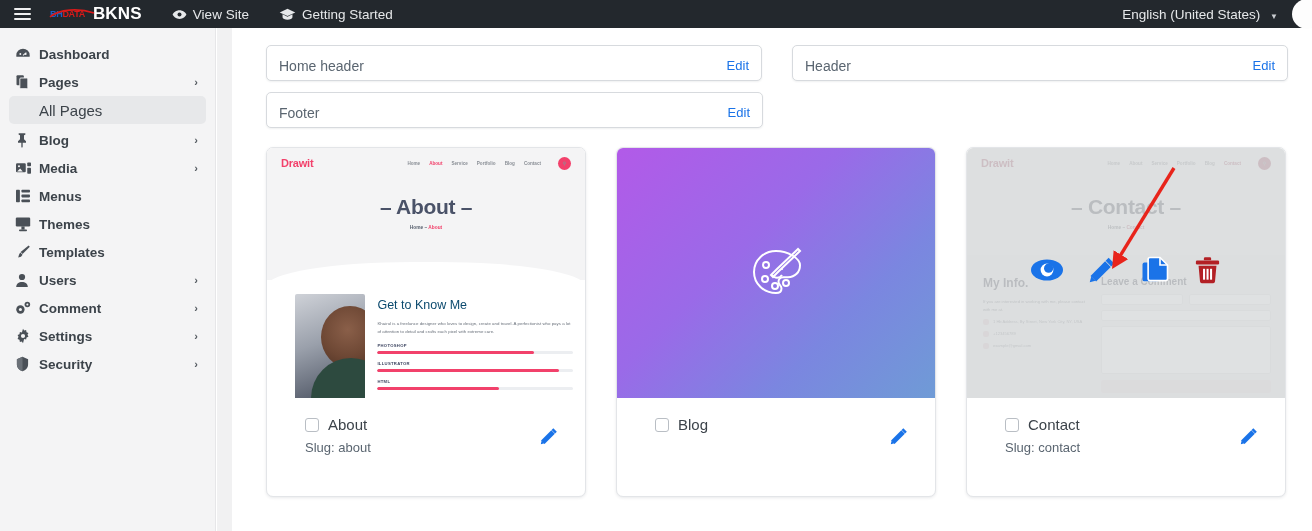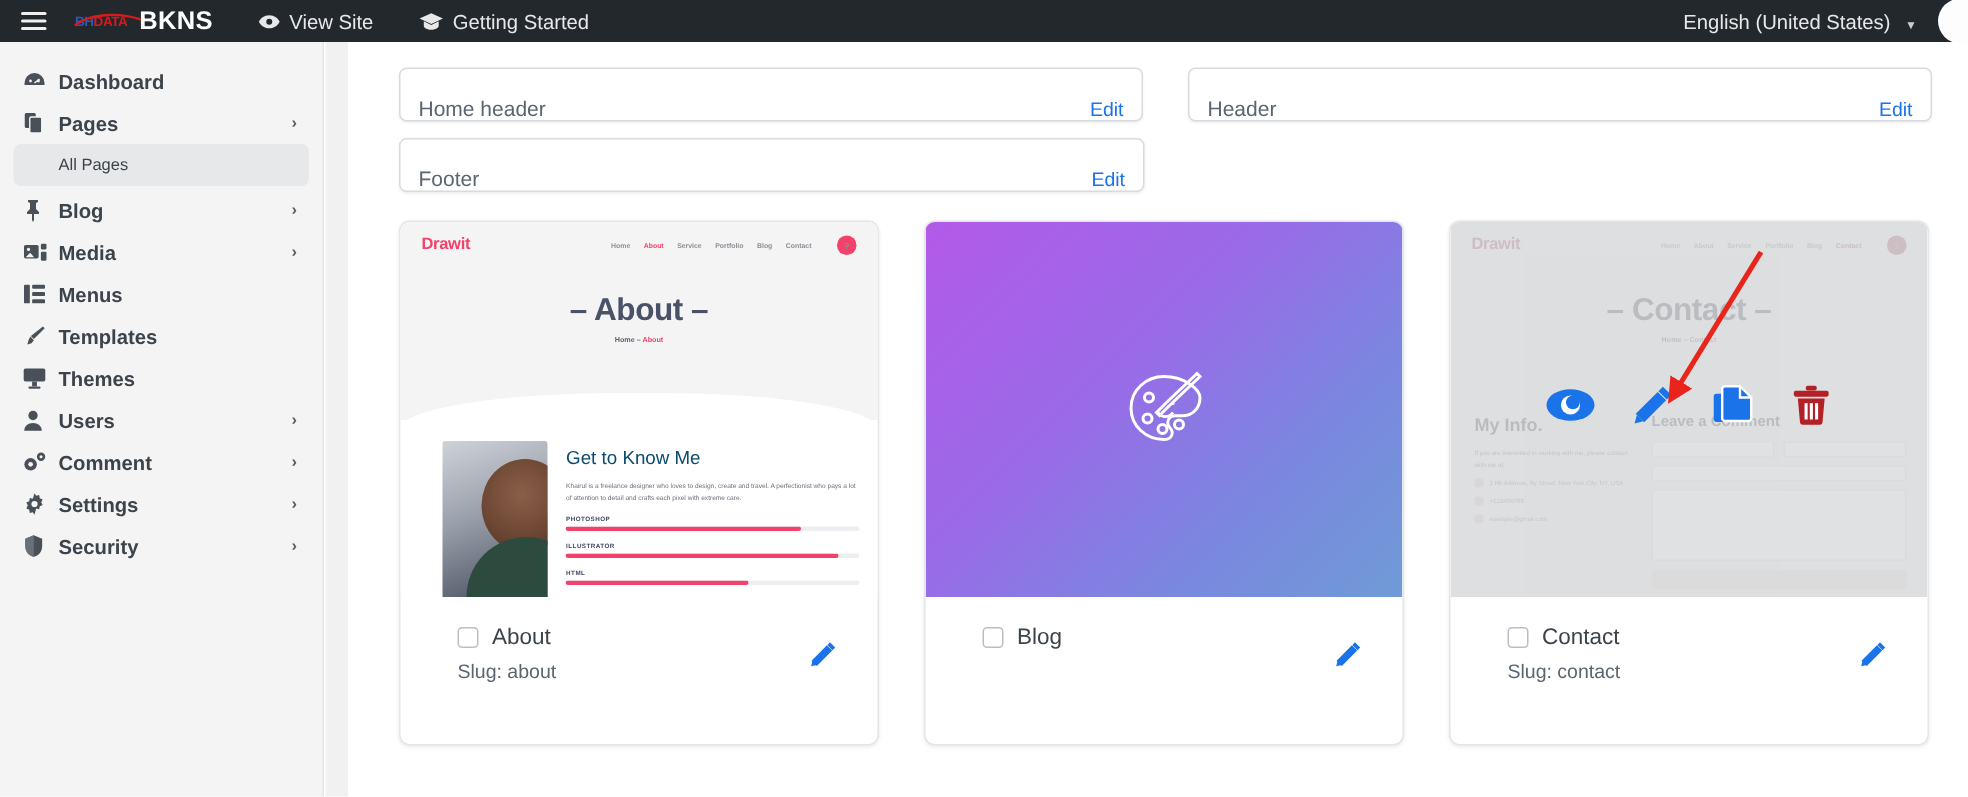--- a/index.html
+++ b/index.html
@@ -81,21 +81,21 @@
     display: flex; align-items: center; justify-content: flex-start;
     color: #4a5057;
   }
   .nav-label { flex: 1 1 auto; }
   .nav-chev { font-size: 11px; color: #555b61; font-weight: 700; padding-right: 2px; }
   .nav-sub {
     display: flex; align-items: center;
     height: 28px; margin: 0 9px;
     padding-left: 30px;
     border-radius: 5px;
-    font-size: 11px;
+    font-size: 15px;
     color: #3c434a;
     cursor: pointer;
     font-weight: 400;
   }
   .nav-sub.active { background: #e7e8ea; }
   .nav-gap { height: 2px; }
 
   
   #gutter {
     position: absolute; top: 28px; left: 217px;
@@ -110,22 +110,22 @@
     background: #ffffff;
     overflow: hidden;
   }
 
   .hdr-row { display: flex; gap: 30px; padding: 17px 24px 0 34px; }
   .hdr-field {
     height: 36px;
     border: 1px solid #d7dade;
     border-radius: 5px;
     background: #fff;
-    display: flex; align-items: flex-end;
-    padding: 0 12px;
+    display: flex; align-items: flex-start;
+    padding: 12px 12px;
     box-shadow: 0 1px 2px rgba(30,40,60,.07);
   }
   .hdr-field .hf-name { font-size: 14px; color: #5a6570; flex: 1 1 auto; }
   .hdr-field .hf-edit { font-size: 13px; color: #1a73e8; cursor: pointer; }
   .hdr-left { width: 497px; }
   .hdr-right { width: 497px; }
   .hdr-row2 { padding-top: 11px; }
 
   
   .grid {
@@ -359,37 +359,37 @@
           <rect x="8" y="13.4" width="11" height="3.6" rx="1" fill="#4a5057"></rect>
         </svg>
     </span>
     <span class="nav-label">Menus</span>
     <span class="nav-chev"></span>
   </div>
 
   <div class="nav-item">
     <span class="nav-ico">
       <svg width="16" height="16" viewBox="0 0 20 20">
-          <path d="M17 2l1.5 1.5-9 9-2.5-2.5z" fill="#4a5057"></path>
-          <path d="M6.5 10.5l3 3-2 2.5-3.5 1 1-3.5z" fill="#4a5057"></path>
-        </svg>
-    </span>
-    <span class="nav-label">Templates</span>
-    <span class="nav-chev"></span>
-  </div>
-
-  <div class="nav-item">
-    <span class="nav-ico">
-      <svg width="16" height="16" viewBox="0 0 20 20">
           <rect x="1" y="2" width="18" height="11" rx="1.5" fill="#4a5057"></rect>
           <rect x="8" y="13" width="4" height="4" fill="#4a5057"></rect>
           <rect x="5" y="17" width="10" height="2" rx="1" fill="#4a5057"></rect>
         </svg>
     </span>
     <span class="nav-label">Themes</span>
+    <span class="nav-chev"></span>
+  </div>
+
+  <div class="nav-item">
+    <span class="nav-ico">
+      <svg width="16" height="16" viewBox="0 0 20 20">
+          <path d="M17 2l1.5 1.5-9 9-2.5-2.5z" fill="#4a5057"></path>
+          <path d="M6.5 10.5l3 3-2 2.5-3.5 1 1-3.5z" fill="#4a5057"></path>
+        </svg>
+    </span>
+    <span class="nav-label">Templates</span>
     <span class="nav-chev"></span>
   </div>
 
   <div class="nav-item">
     <span class="nav-ico">
       <svg width="14" height="15" viewBox="0 0 18 19">
           <circle cx="9" cy="5" r="4" fill="#4a5057"></circle>
           <path d="M1.5 18c0-4 3.4-6.5 7.5-6.5s7.5 2.5 7.5 6.5z" fill="#4a5057"></path>
         </svg>
     </span>

